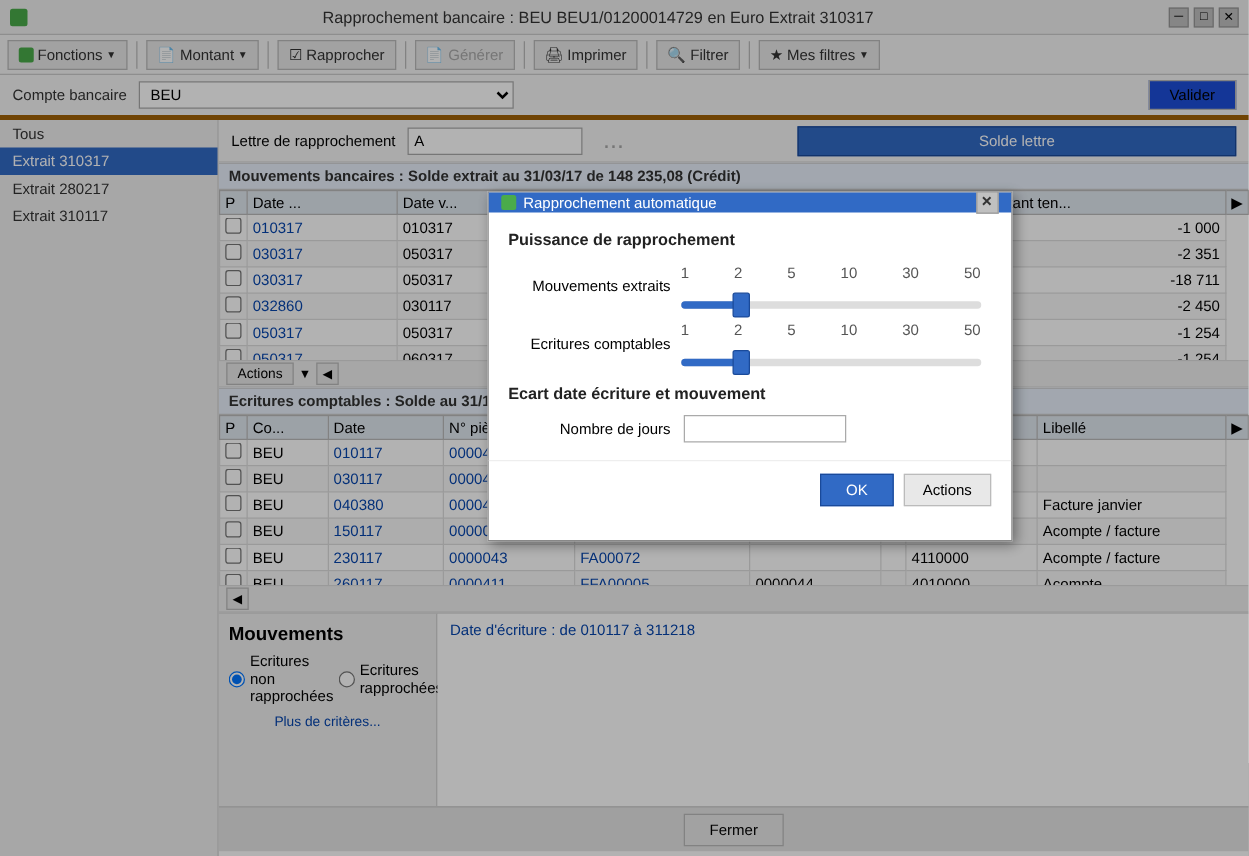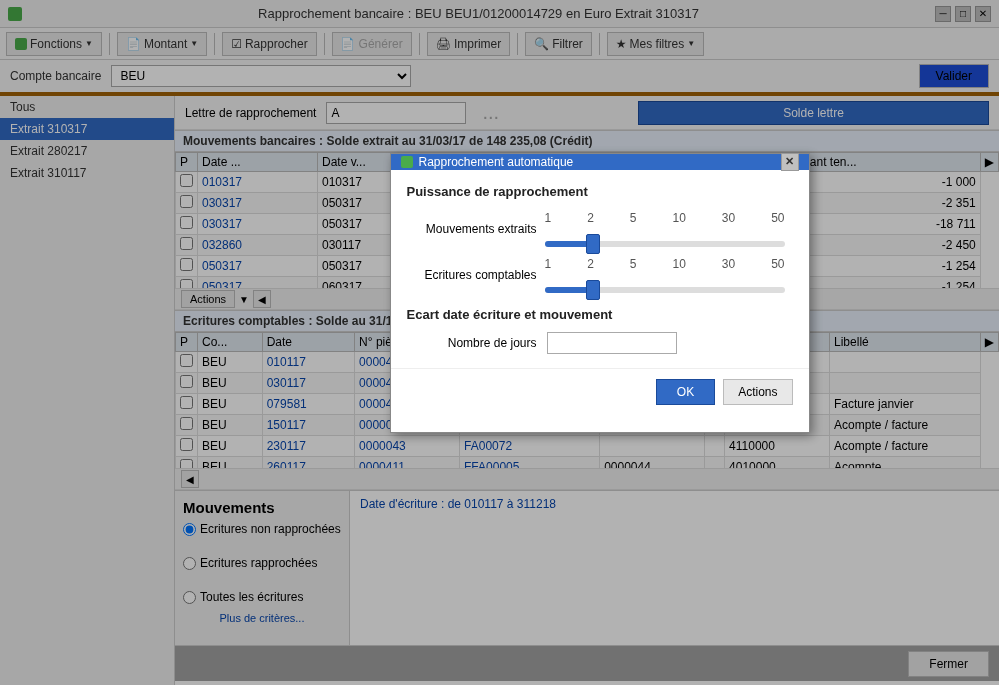--- a/index.html
+++ b/index.html
@@ -227,21 +227,21 @@
       height: 155px;
       border-top: 1px solid #ccc;
     }
     .bottom-left {
       width: 175px;
       background: #f0f0f0;
       border-right: 1px solid #ccc;
       padding: 8px;
     }
     .bottom-left-title { font-weight: bold; font-size: 15px; margin-bottom: 6px; }
-    .radio-group { display: flex; flex-direction: column; gap: 20px; margin-bottom: 8px; }
+    .radio-group { display: flex; flex-direction: row; gap: 4px; margin-bottom: 8px; }
     .radio-item { display: flex; align-items: center; gap: 4px; font-size: 11px; cursor: pointer; }
     .radio-item input { cursor: pointer; }
     .criteria-link { color: #0645ad; cursor: pointer; font-size: 11px; text-align: center; display: block; margin-top: 4px; }
 
     .bottom-right {
       flex: 1;
       padding: 6px 10px;
       background: white;
       display: flex;
       flex-direction: column;
@@ -250,23 +250,23 @@
     .date-info {
       font-size: 12px;
       color: #333;
       margin-bottom: 6px;
     }
     .date-info span { color: #0645ad; }
 
     
     .footer {
       display: flex;
-      justify-content: flex-end;
+      justify-content: center;
       padding: 6px 10px;
-      background: #a3a3a3;
+      background: #e5e5e5;
       border-top: 1px solid #ccc;
       height: 36px;
       align-items: center;
     }
     .fermer-btn {
       background: #e8e8e8;
       border: 1px solid #bbb;
       padding: 4px 20px;
       cursor: pointer;
       font-size: 12px;
@@ -588,21 +588,21 @@
     <td class="link-cell">0000407</td>
     <td class="link-cell">HY5454</td>
     <td>000</td>
     <td></td>
     <td></td>
     <td></td>
   </tr>
                 <tr>
     <td class="checkbox-cell"><input type="checkbox" style=""></td>
     <td>BEU</td>
-    <td class="link-cell">079581</td>
+    <td class="link-cell">040380</td>
     <td class="link-cell">0000412</td>
     <td class="link-cell">FA55222</td>
     <td>0000006</td>
     <td></td>
     <td>4010000</td>
     <td>Facture janvier</td>
   </tr>
                 <tr>
     <td class="checkbox-cell"><input type="checkbox" style=""></td>
     <td>BEU</td>

